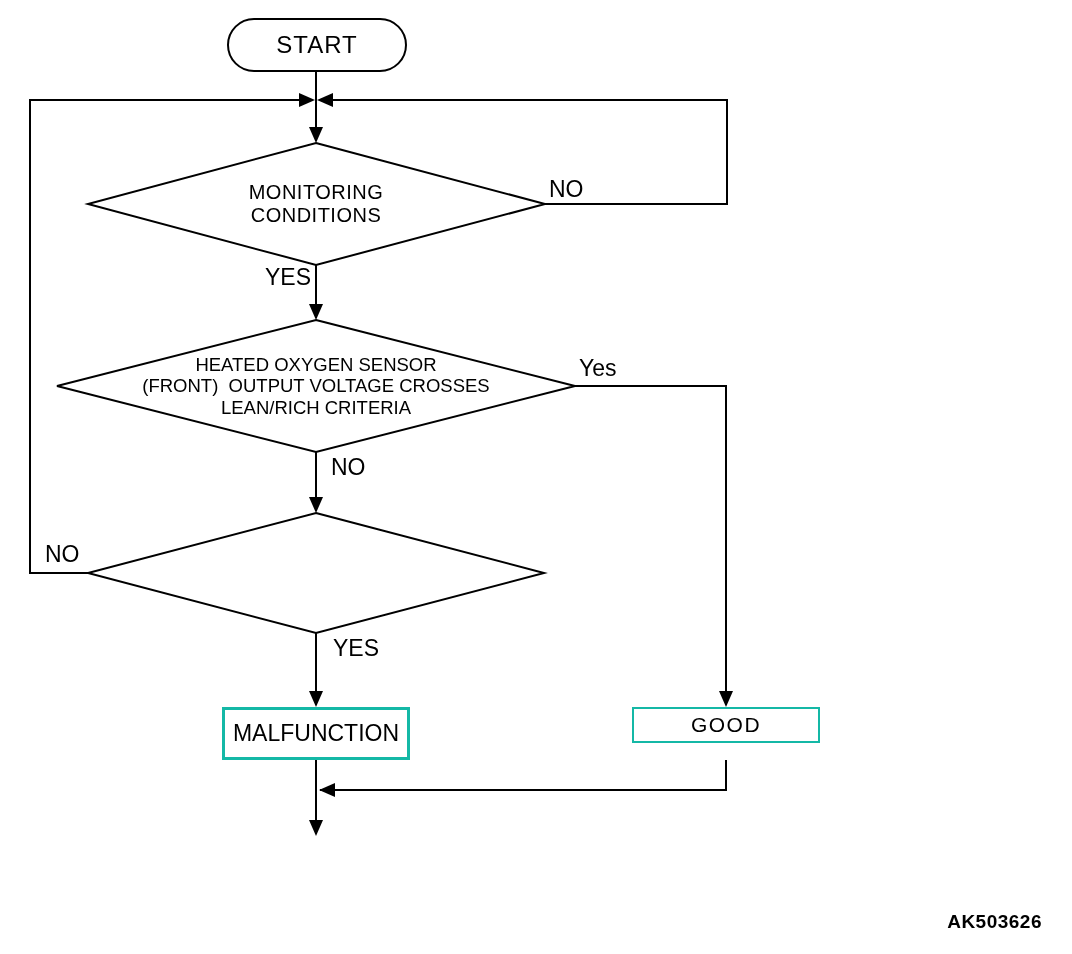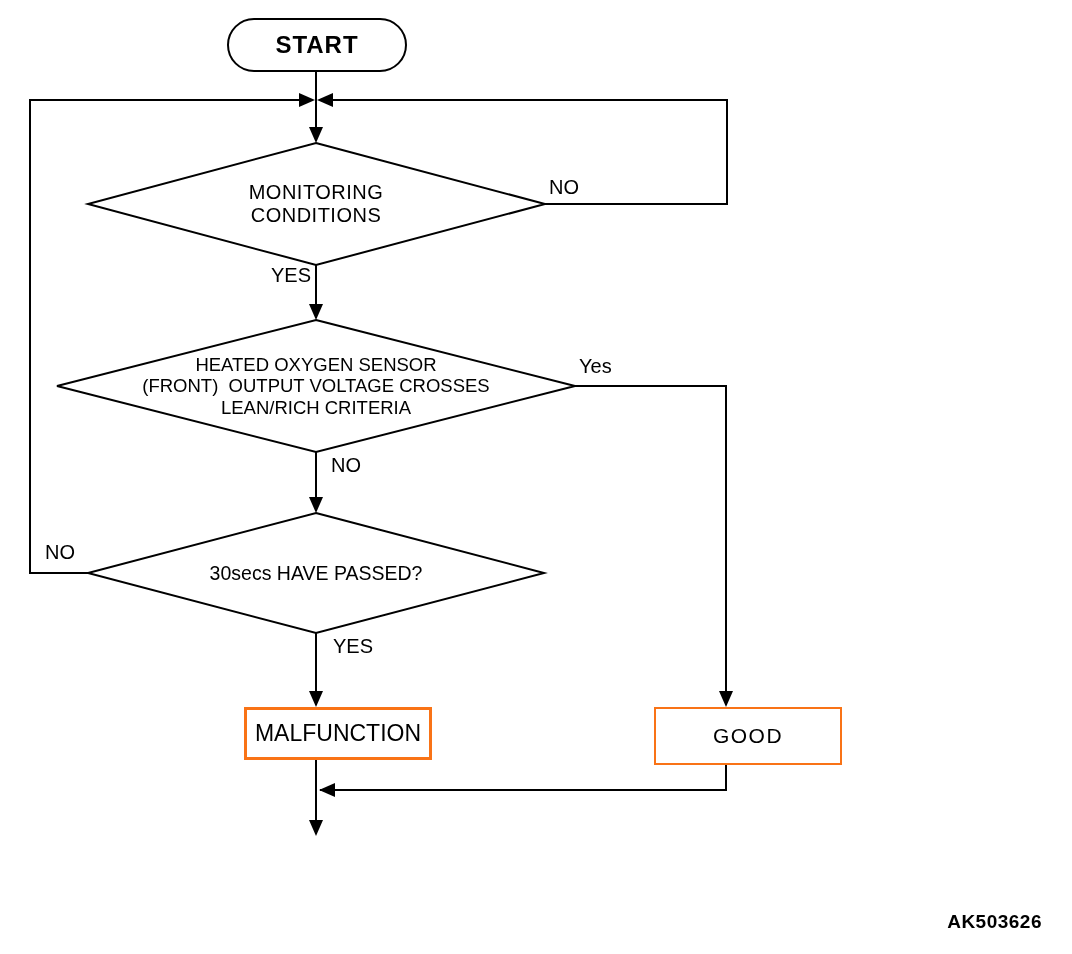--- a/index.html
+++ b/index.html
@@ -38,38 +38,36 @@
     justify-content: center;
     box-sizing: border-box;
     background: #fff;
     text-align: center;
   }
   .terminator {
     border: 2.5px solid #000;
     border-radius: 29px;
     font-size: 24px;
     letter-spacing: 1px;
-    font-weight: bold;
   }
   .process {
-    border: 2px solid #f97316;
+    border: 2px solid #14b8a6;
     font-size: 21px;
-    margin-left: 22px;
   }
   .label {
     position: absolute;
     white-space: pre-wrap;
     line-height: 1.15;
   }
   .diamond-label {
     transform: translate(-50%, -50%);
     text-align: center;
   }
   .branch-label {
-    font-size: 20px;
+    font-size: 23px;
   }
   .code-label {
     font-weight: bold;
     font-size: 19px;
     letter-spacing: 0.5px;
   }
 </style>
 </head>
 <body>
 
@@ -103,33 +101,32 @@
   </svg>
 
   <div class="node terminator" style="left:227px; top:18px; width:180px; height:54px;">
     <span>START</span>
   </div>
 
   <div class="node process" style="left:222px; top:707px; width:188px; height:53px; border-width:3px; font-size:23px;">
     <span>MALFUNCTION</span>
   </div>
 
-  <div class="node process" style="left:632px; top:707px; width:188px; height:58px; letter-spacing:1.5px;">
+  <div class="node process" style="left:632px; top:707px; width:188px; height:36px; letter-spacing:1.5px;">
     <span>GOOD</span>
   </div>
 
 
   <div class="label diamond-label" style="left:316px; top:386px; font-size:18.5px;">HEATED OXYGEN SENSOR
 (FRONT)  OUTPUT VOLTAGE CROSSES
 LEAN/RICH CRITERIA</div>
 
   <div class="label diamond-label" style="left:316px; top:204px; font-size:20px; letter-spacing:0.5px;">MONITORING
 CONDITIONS</div>
 
-  <div class="label diamond-label" style="left:316px; top:573px; font-size:19.5px;">30secs HAVE PASSED?</div>
 
   <div class="label branch-label" style="left:549px; top:176px;">NO</div>
 
   <div class="label branch-label" style="left:255px; top:264px; width:56px; text-align:right;">YES</div>
 
   <div class="label branch-label" style="left:579px; top:355px;">Yes</div>
 
   <div class="label branch-label" style="left:331px; top:454px;">NO</div>
 
   <div class="label branch-label" style="left:45px; top:541px;">NO</div>

